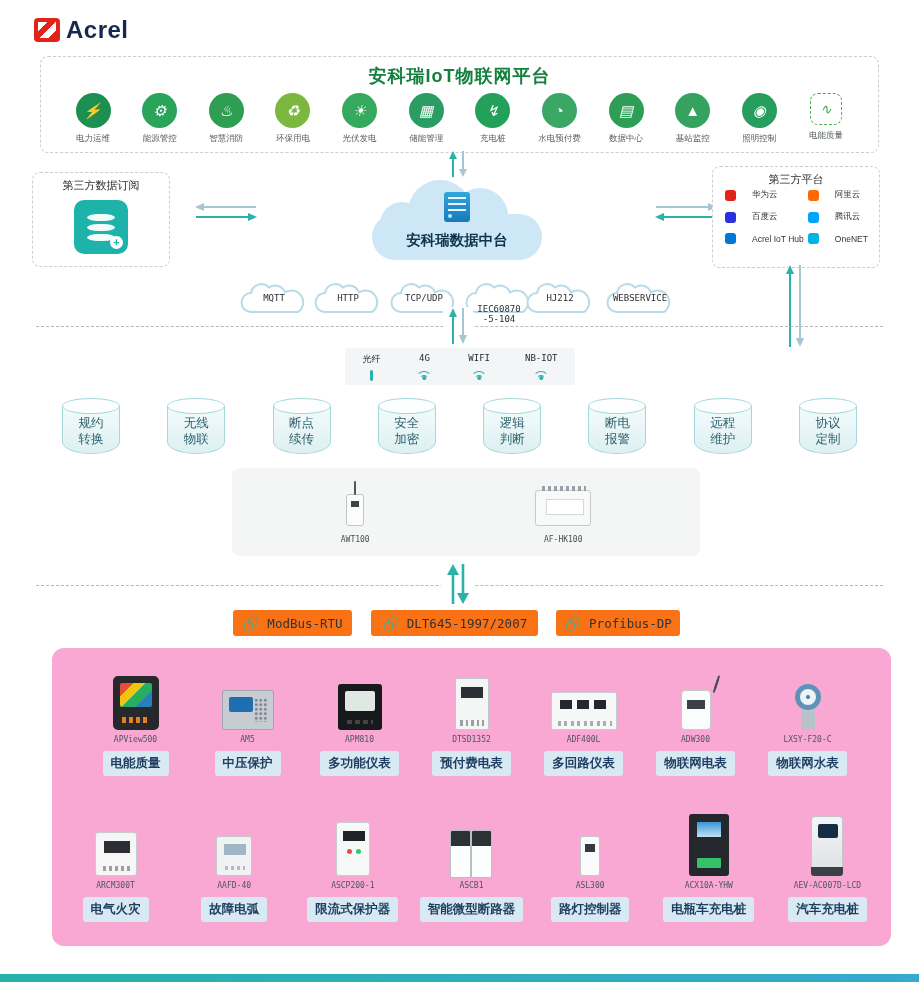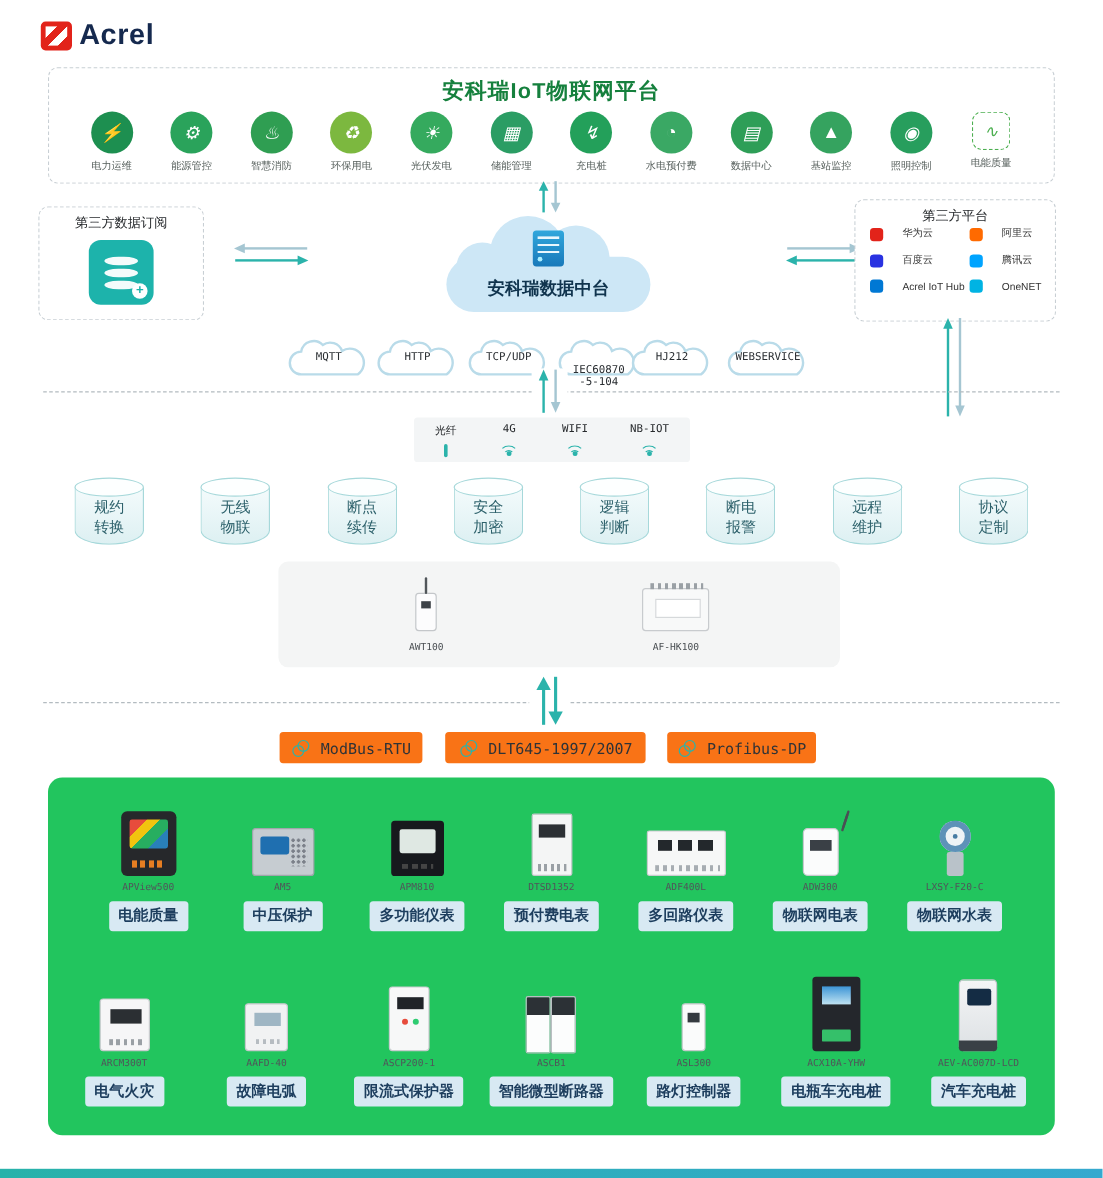--- a/index.html
+++ b/index.html
@@ -85,21 +85,21 @@
   .gw { display:flex; flex-direction:column; align-items:center; justify-content:flex-end; gap:9px; }
   .gw .glb { font-size:8px; font-family:"DejaVu Sans Mono", monospace; color:#4a4f53; white-space:nowrap; }
 
   
   .pill { position:absolute; top:610px; height:26px; background:#f97316; border-radius:3px; display:flex; align-items:center; justify-content:center; gap:9px; font-family:"DejaVu Sans Mono", monospace; font-size:12.5px; color:#2f3337; }
   .linkicon { position:relative; width:16px; height:10px; transform:rotate(-45deg); flex:0 0 auto; }
   .linkicon::before,.linkicon::after { content:""; position:absolute; top:1px; width:8px; height:8px; border:1.8px solid #2bb3ab; border-radius:50%; }
   .linkicon::before { left:0; } .linkicon::after { left:6px; }
 
   
-  #devpanel { position:absolute; left:40px; top:648px; width:839px; height:298px; background:#22c55e; border-radius:12px;text-align:right; }
+  #devpanel { position:absolute; left:52px; top:648px; width:839px; height:298px; background:#f9a8d4; border-radius:12px;text-align:right; }
   .drow { position:absolute; display:flex; justify-content:space-between; }
   #drow1 { left:30px; right:30px; top:18px; }
   #drow2 { left:14px; right:14px; top:164px; }
   .card { display:flex; flex-direction:column; align-items:center; }
   #drow1 .card { width:107px; }
   #drow2 .card { width:99px; }
   .card .img { height:64px; display:flex; align-items:flex-end; justify-content:center; }
   .card .model { margin-top:5px; font-size:8px; font-family:"DejaVu Sans Mono", monospace; color:#50555a; white-space:nowrap; }
   .card .chip { margin-top:7px; background:#d8e9f3; color:#1d3e5e; font-weight:bold; font-size:12.5px; padding:4px 8px; border-radius:3px; white-space:nowrap; }
 

